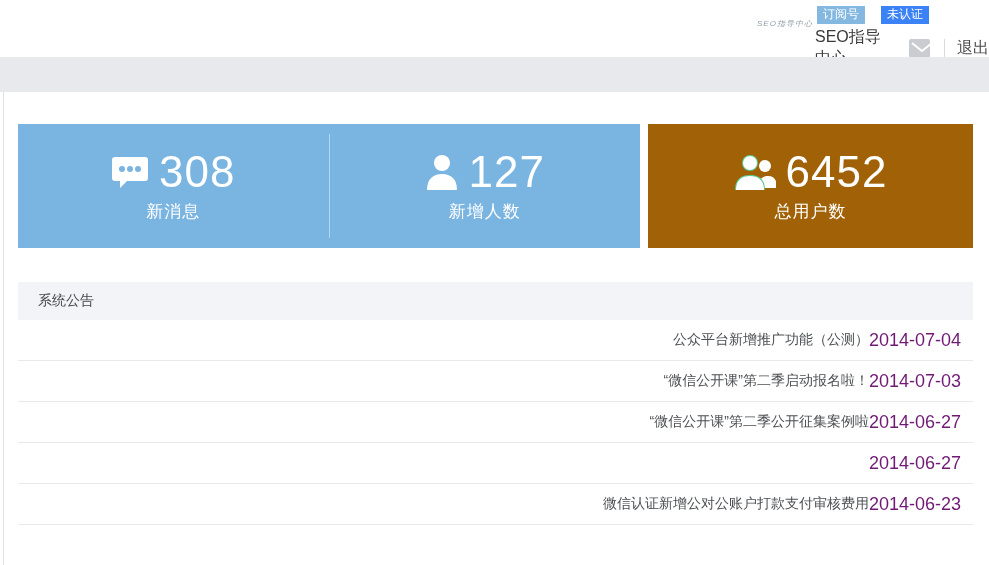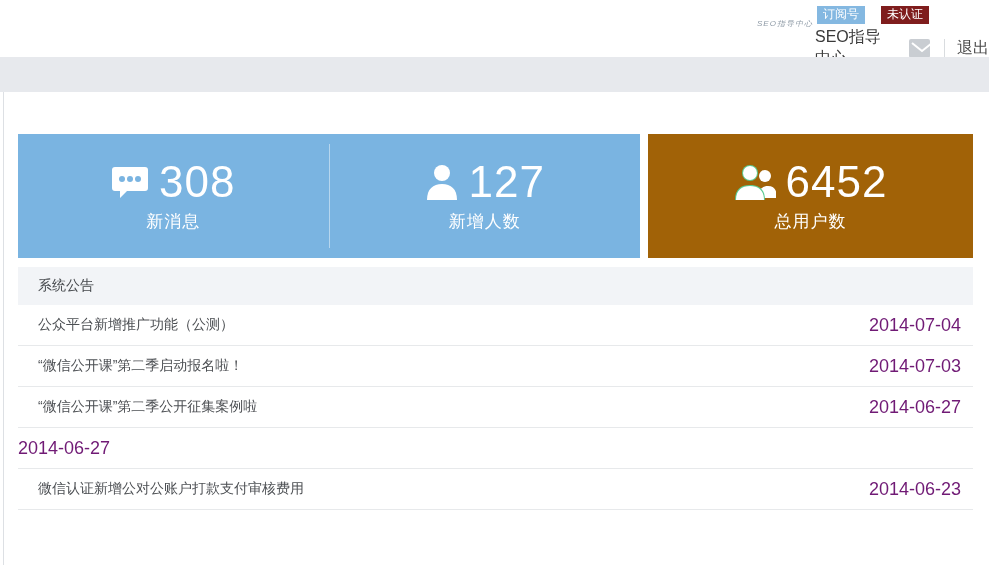--- a/index.html
+++ b/index.html
@@ -7,52 +7,52 @@
               font-family:"Liberation Sans","DejaVu Sans",sans-serif; }
   .page { position:relative; width:989px; height:565px; }
 
   
   .topbar { position:relative; height:57px; background:#fff; }
   .signature { position:absolute; left:757px; top:18px; font-size:8px; color:#8e9aa6;
                font-style:italic; letter-spacing:1px; transform:scaleY(.9); }
   .badges { position:absolute; left:817px; top:6px; display:flex; gap:16px; }
   .badge { font-size:12px; color:#fff; padding:1px 6px 2px; line-height:15px; }
   .badge-sub { background:#84b8e1; }
-  .badge-unv { background:#7f1d1d; }
+  .badge-unv { background:#3b82f6; }
   .account-row { position:absolute; left:815px; top:27px; display:flex; align-items:center; }
   .account-name { font-size:16px; color:#3a3a3a; }
   .mail { width:26px; height:19px; background:#c9cdd2; border-radius:2px; margin-left:16px;
           position:relative; cursor:pointer; }
   .mail svg { position:absolute; left:0; top:0; }
   .vdiv { width:1px; height:18px; background:#d9dcdf; margin:0 12px 0 14px; }
   .logout { font-size:16px; color:#4a4a4a; cursor:pointer; white-space:nowrap; }
 
   
   .navband { position:absolute; left:0; top:57px; width:989px; height:35px; background:#e7e9ed; }
 
   
   .left-hairline { position:absolute; left:3px; top:92px; width:1px; height:473px; background:#dde0e4; }
 
   
-  .card { position:absolute; top:124px; height:124px; display:flex;margin-top:10px; }
+  .card { position:absolute; top:124px; height:124px; display:flex; }
   .card-blue { left:18px; width:622px; background:#7ab4e1; }
   .card-green { left:648px; width:325px; background:#a16207; }
   .stat { flex:1; display:flex; flex-direction:column; align-items:center; justify-content:center;
           color:#fff; cursor:pointer; }
   .stat-top { display:flex; align-items:center; gap:10px; }
   .stat-value { font-size:44px; font-weight:400; line-height:1; letter-spacing:1px; }
   .stat-label { font-size:17px; margin-top:6px; letter-spacing:1px; }
   .stat-divider { width:1px; background:rgba(255,255,255,.45); margin:10px 0; }
   .stat-icon { display:flex; align-items:center; }
 
   
-  .list { position:absolute; left:18px; top:267px; width:955px; }
+  .list { position:absolute; left:18px; top:282px; width:955px; }
   .list-head { height:38px; background:#f2f4f7; display:flex; align-items:center;
                padding-left:20px; font-size:14px; color:#45484c; }
-  .row { height:41px; display:flex; align-items:center; justify-content:space-between;
+  .row { height:41px; display:flex; align-items:center; justify-content:flex-end;
          border-bottom:1px solid #e7e9eb; cursor:pointer; }
   .row-title { font-size:14px; color:#4c4f53; padding-left:20px; white-space:nowrap;
                overflow:hidden; text-overflow:ellipsis; }
   .row-date { font-size:18px; color:#701a75; padding-right:12px; white-space:nowrap; }
 </style>
 </head>
 <body>
 
 <div class="page">
 

